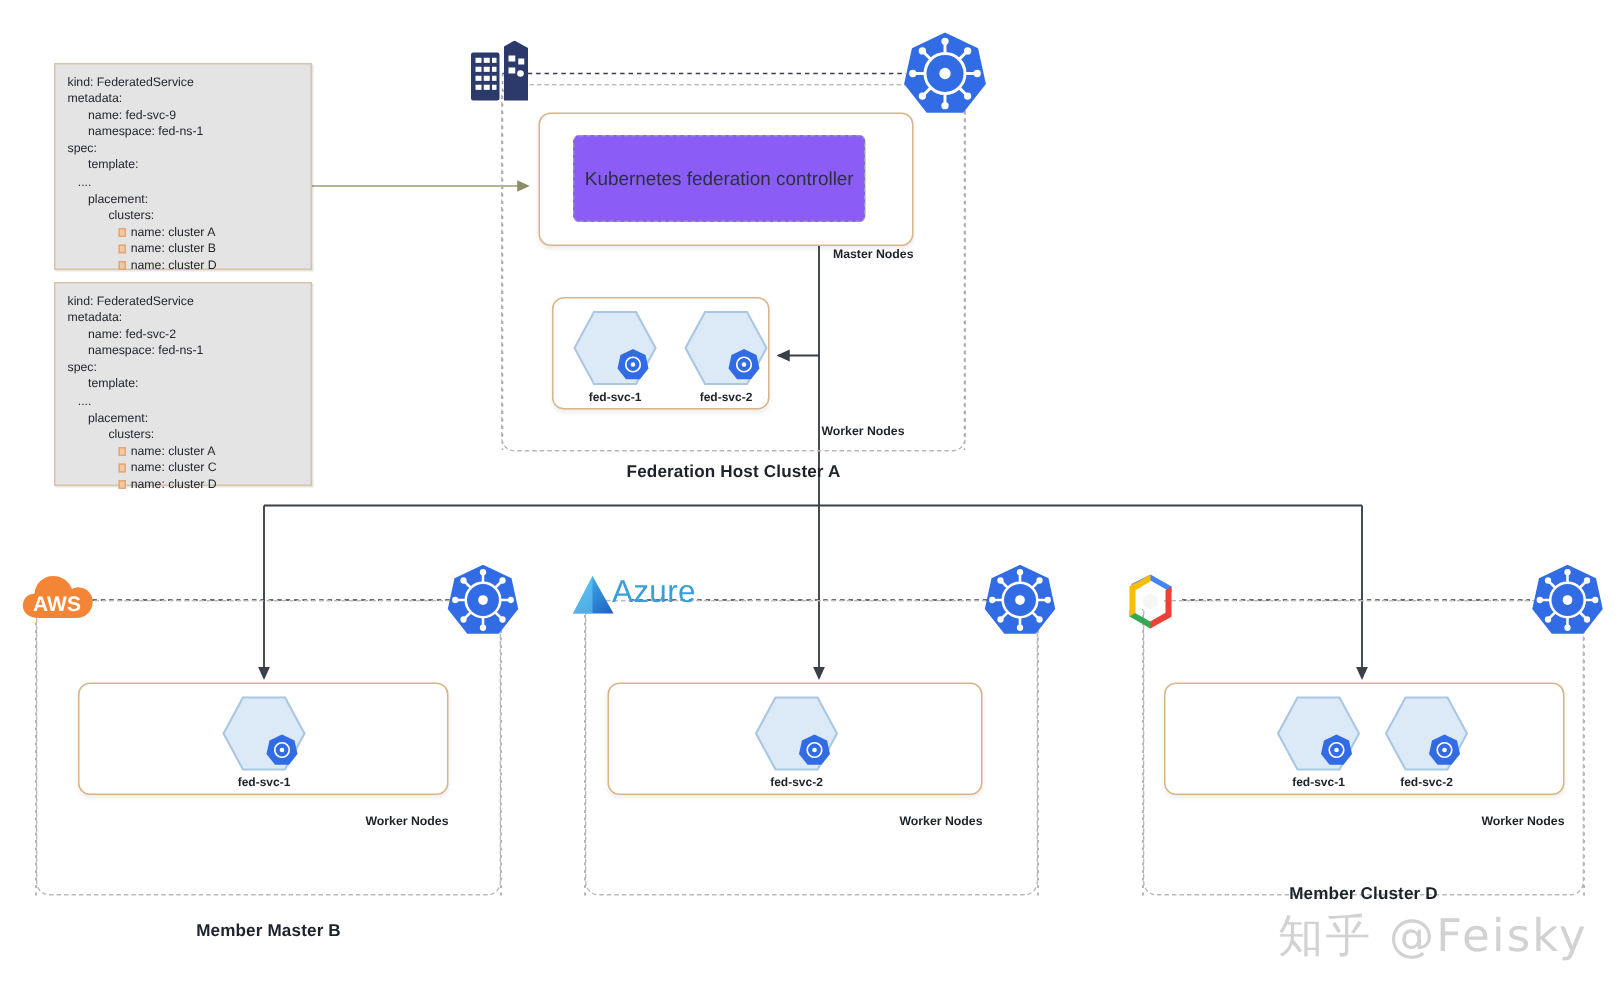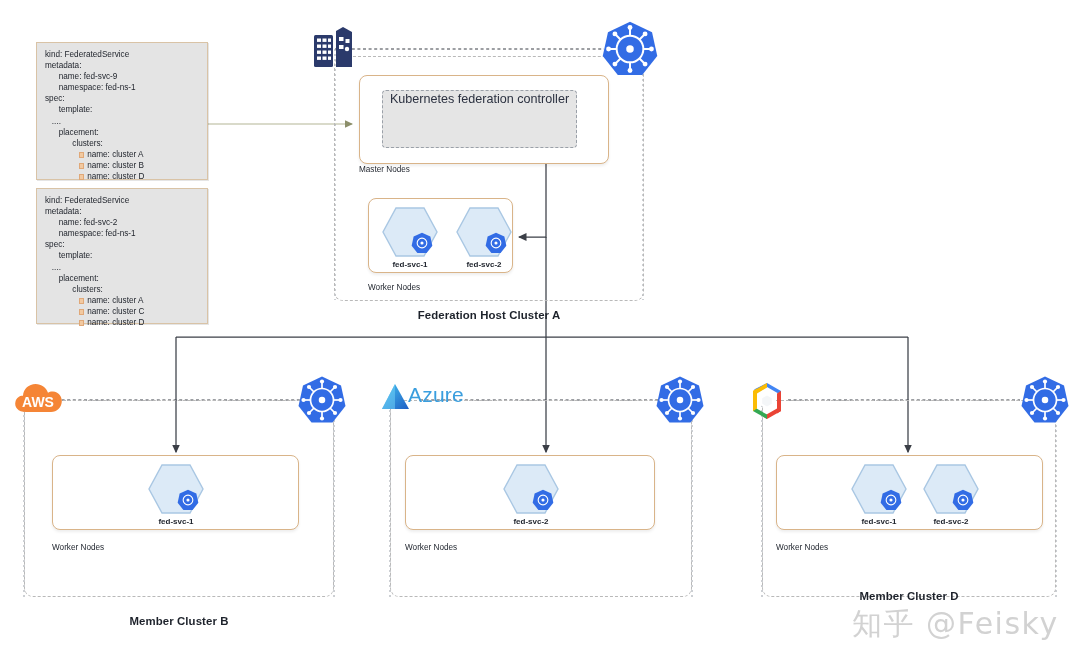--- a/index.html
+++ b/index.html
@@ -24,27 +24,27 @@
   
   .cluster-box{position:absolute;border:1.3px dashed #b9b9b9;border-radius:9px;
                background:transparent;box-sizing:border-box;}
   .cluster-caption{position:absolute;text-align:center;font-weight:bold;
                    font-size:11.4px;color:#1d222b;letter-spacing:.1px;}
 
   
   .node-box{position:absolute;border:1.4px solid #d9b489;border-radius:8px;
             background:#ffffff;box-sizing:border-box;
             box-shadow:0 2px 3px rgba(0,0,0,.07);}
-  .node-caption{position:absolute;text-align:left;font-weight:normal;
+  .node-caption{position:absolute;text-align:right;font-weight:bold;
                 font-size:8.2px;color:#1d222b;}
 
   
   .kubefed-box{position:absolute;border:1.2px dashed #9aa0a8;border-radius:4px;
-               background:#e5e5e5;box-sizing:border-box;
-               display:flex;align-items:flex-start;justify-content:center;}
+               background:#8b5cf6;box-sizing:border-box;
+               display:flex;align-items:center;justify-content:center;}
   .kubefed-text{font-size:12.6px;line-height:17px;text-align:center;color:#2b3140;}
 
   
   .svc{position:absolute;width:58px;height:66px;}
   .svc .hex{position:absolute;left:0;top:0;width:58px;height:52px;}
   .svc .lbl{position:absolute;left:-12px;top:54px;width:82px;text-align:center;
             font-size:8px;font-weight:bold;color:#1d222b;}
 
   
   .logo{position:absolute;}
@@ -287,21 +287,21 @@
     <svg style="position:absolute;left:30px;top:26px;" width="22" height="22" viewBox="0 0 100 100">
       <path d="M50 3 L88 21 L97 62 L71 95 L29 95 L3 62 L12 21 z" fill="#326CE5"></path>
       <g fill="none" stroke="#ffffff" stroke-width="5">
           <circle cx="50" cy="50" r="22"></circle>
         </g>
       <circle cx="50" cy="50" r="7" fill="#ffffff"></circle>
     </svg>
     <div class="lbl">fed-svc-1</div>
   </div>
   <div class="node-caption" style="left:52px;top:543px;width:247px;">Worker Nodes</div>
-  <div class="cluster-caption" style="left:24px;top:615px;width:310px;">Member Cluster B</div>
+  <div class="cluster-caption" style="left:24px;top:615px;width:310px;">Member Master B</div>
 
   <div class="cluster-box" style="left:390px;top:400px;width:302px;height:197px;"></div>
   <div class="logo" style="left:380px;top:382px;width:32px;height:30px;">
     <svg width="32" height="30" viewBox="0 0 32 30">
       <path d="M15 2 L29 27 L2 27 z" fill="url(#azGrad2)"></path>
       <defs>
         <linearGradient id="azGrad2" x1="0" y1="0" x2="1" y2="1">
           <stop offset="0%" stop-color="#45C3F2"></stop>
           <stop offset="100%" stop-color="#1F5FC4"></stop>
         </linearGradient>

